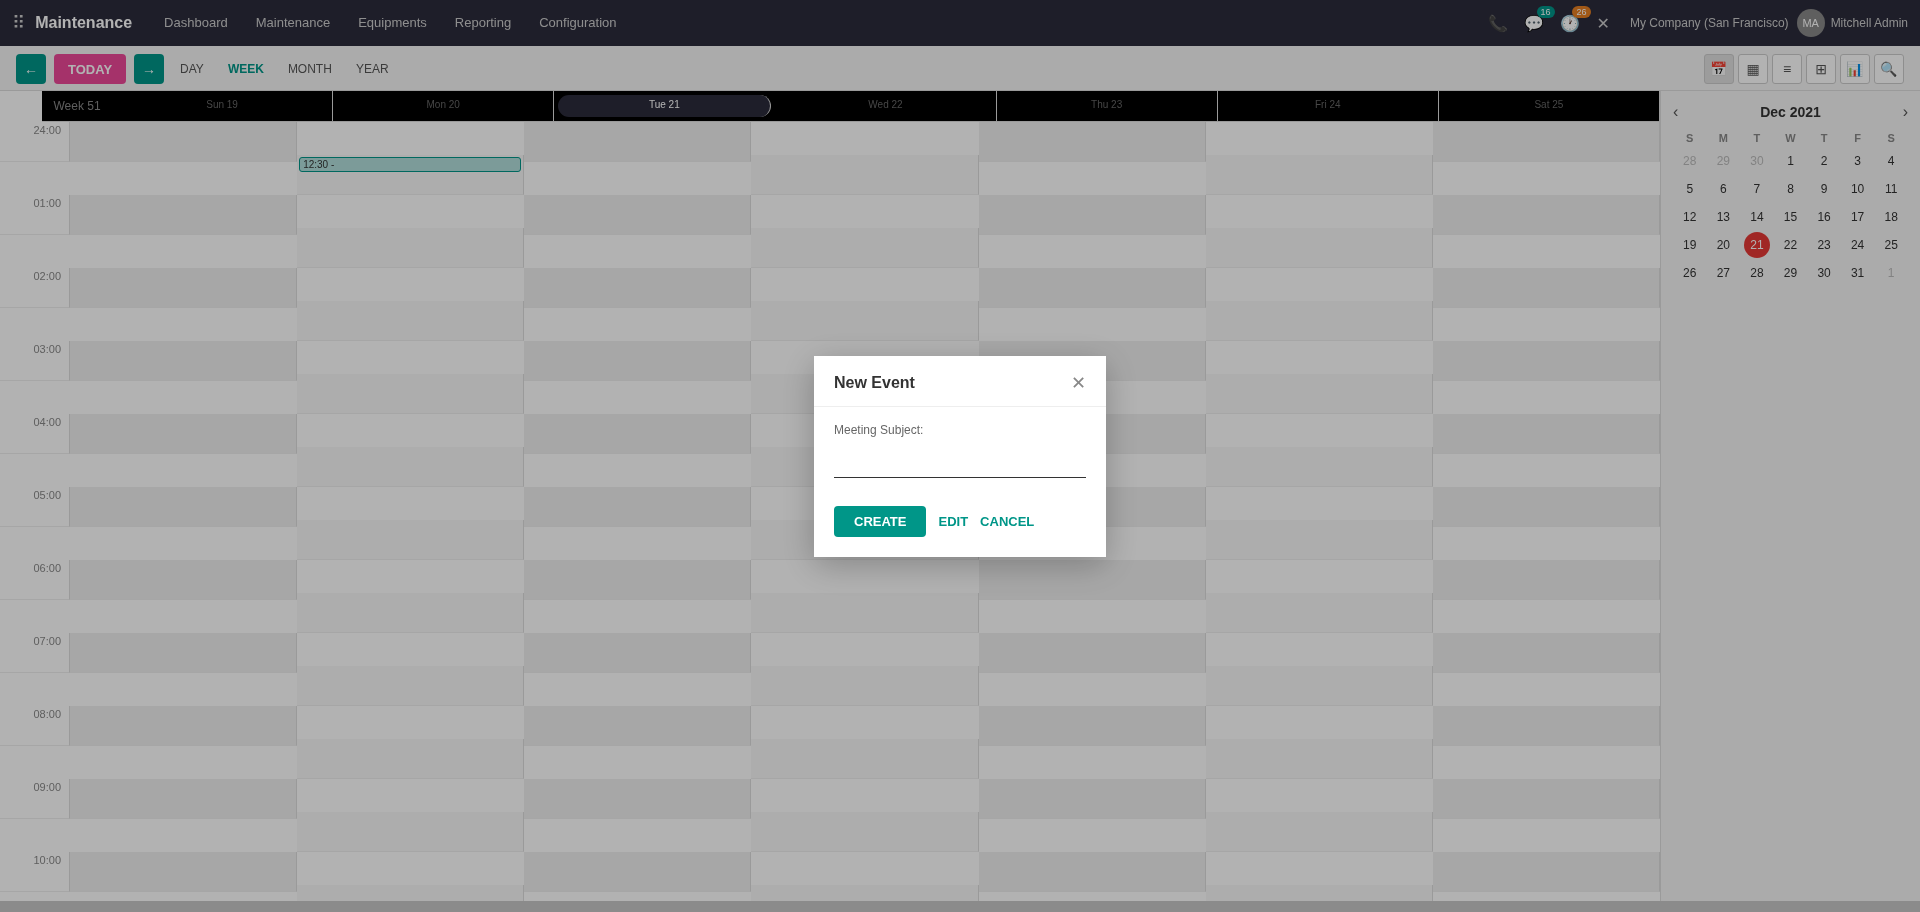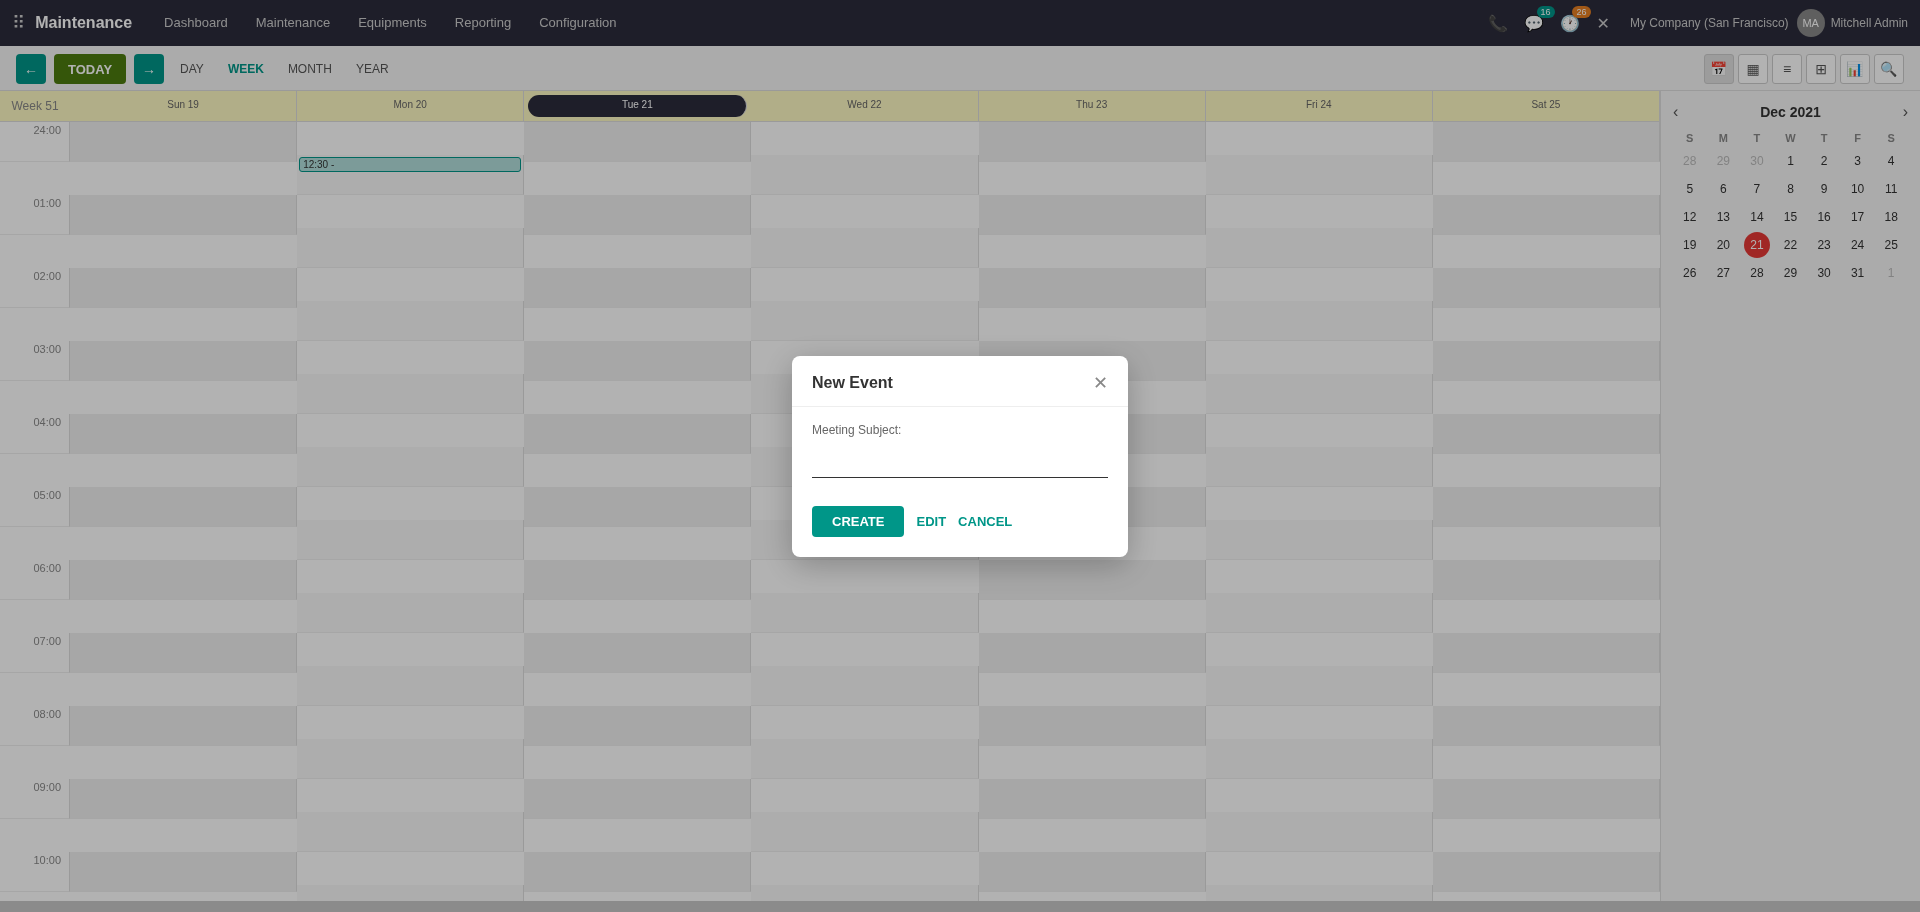--- a/index.html
+++ b/index.html
@@ -111,21 +111,21 @@
       background: #009688;
       color: #fff;
       border: none;
       border-radius: 4px;
       width: 30px; height: 30px;
       cursor: pointer;
       font-size: 14px;
       display: flex; align-items: center; justify-content: center;
     }
     .btn-today {
-      background: #4d7c0f;
+      background: #ec4899;
       color: #fff;
       border: none;
       border-radius: 4px;
       padding: 0 14px;
       height: 30px;
       cursor: pointer;
       font-size: 13px;
       font-weight: bold;
     }
     .view-btn {
@@ -169,21 +169,22 @@
       flex: 1;
       display: flex;
       flex-direction: column;
       overflow: hidden;
       background: #fff;
     }
     .cal-header {
       display: grid;
       grid-template-columns: 70px repeat(7, 1fr);
       border-bottom: 1px solid #ddd;
-      background: #fef9c3;
+      background: #000000;
+      margin-left: 42px;
     }
     .cal-header-cell {
       padding: 8px 4px;
       text-align: center;
       font-size: 10px;
       color: #666;
       border-right: 1px solid #ddd;
     }
     .cal-header-cell.today-header {
       background: #2c2c3c;
@@ -302,22 +303,22 @@
       position: fixed;
       top: 0; left: 0; right: 0; bottom: 0;
       background: rgba(0,0,0,0.3);
       display: flex;
       align-items: center;
       justify-content: center;
       z-index: 1000;
     }
     .modal {
       background: #fff;
-      border-radius: 8px;
-      width: 336px;
+      border-radius: 0;
+      width: 292px;
       box-shadow: 0 8px 32px rgba(0,0,0,0.25);
       overflow: hidden;
     }
     .modal-header {
       display: flex;
       align-items: center;
       justify-content: space-between;
       padding: 16px 20px 12px 20px;
       border-bottom: 1px solid #eee;
     }

